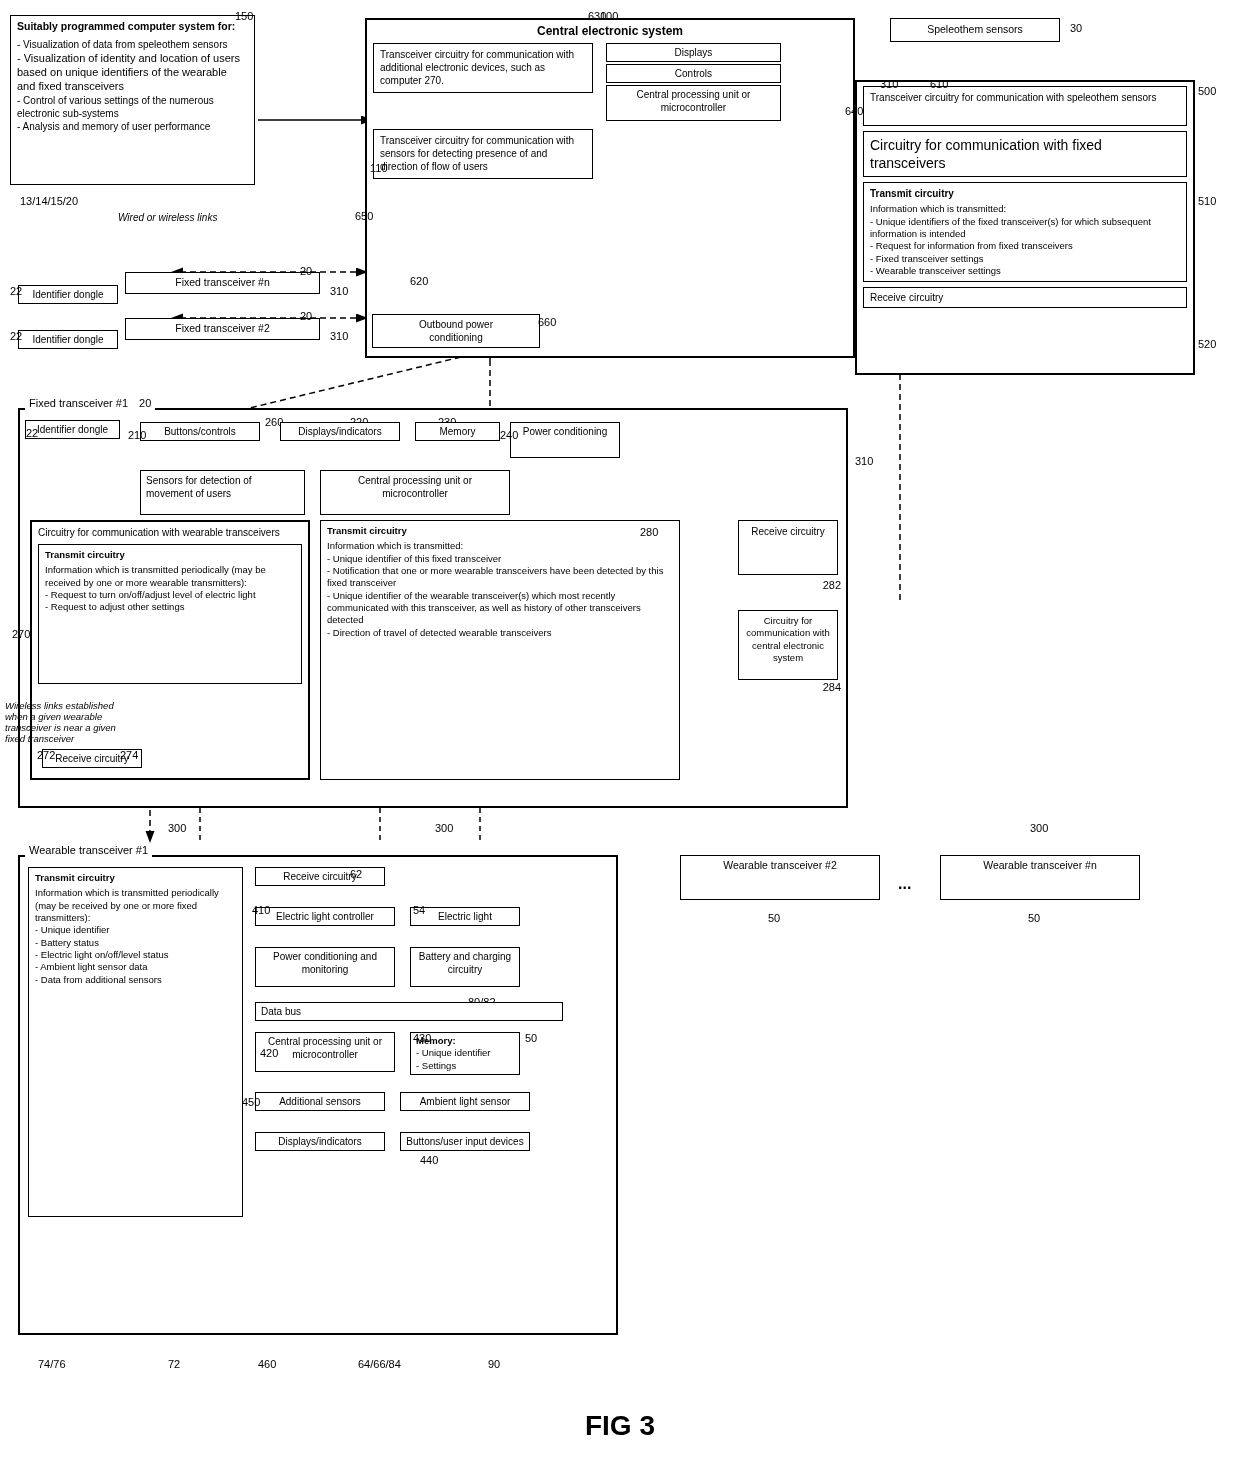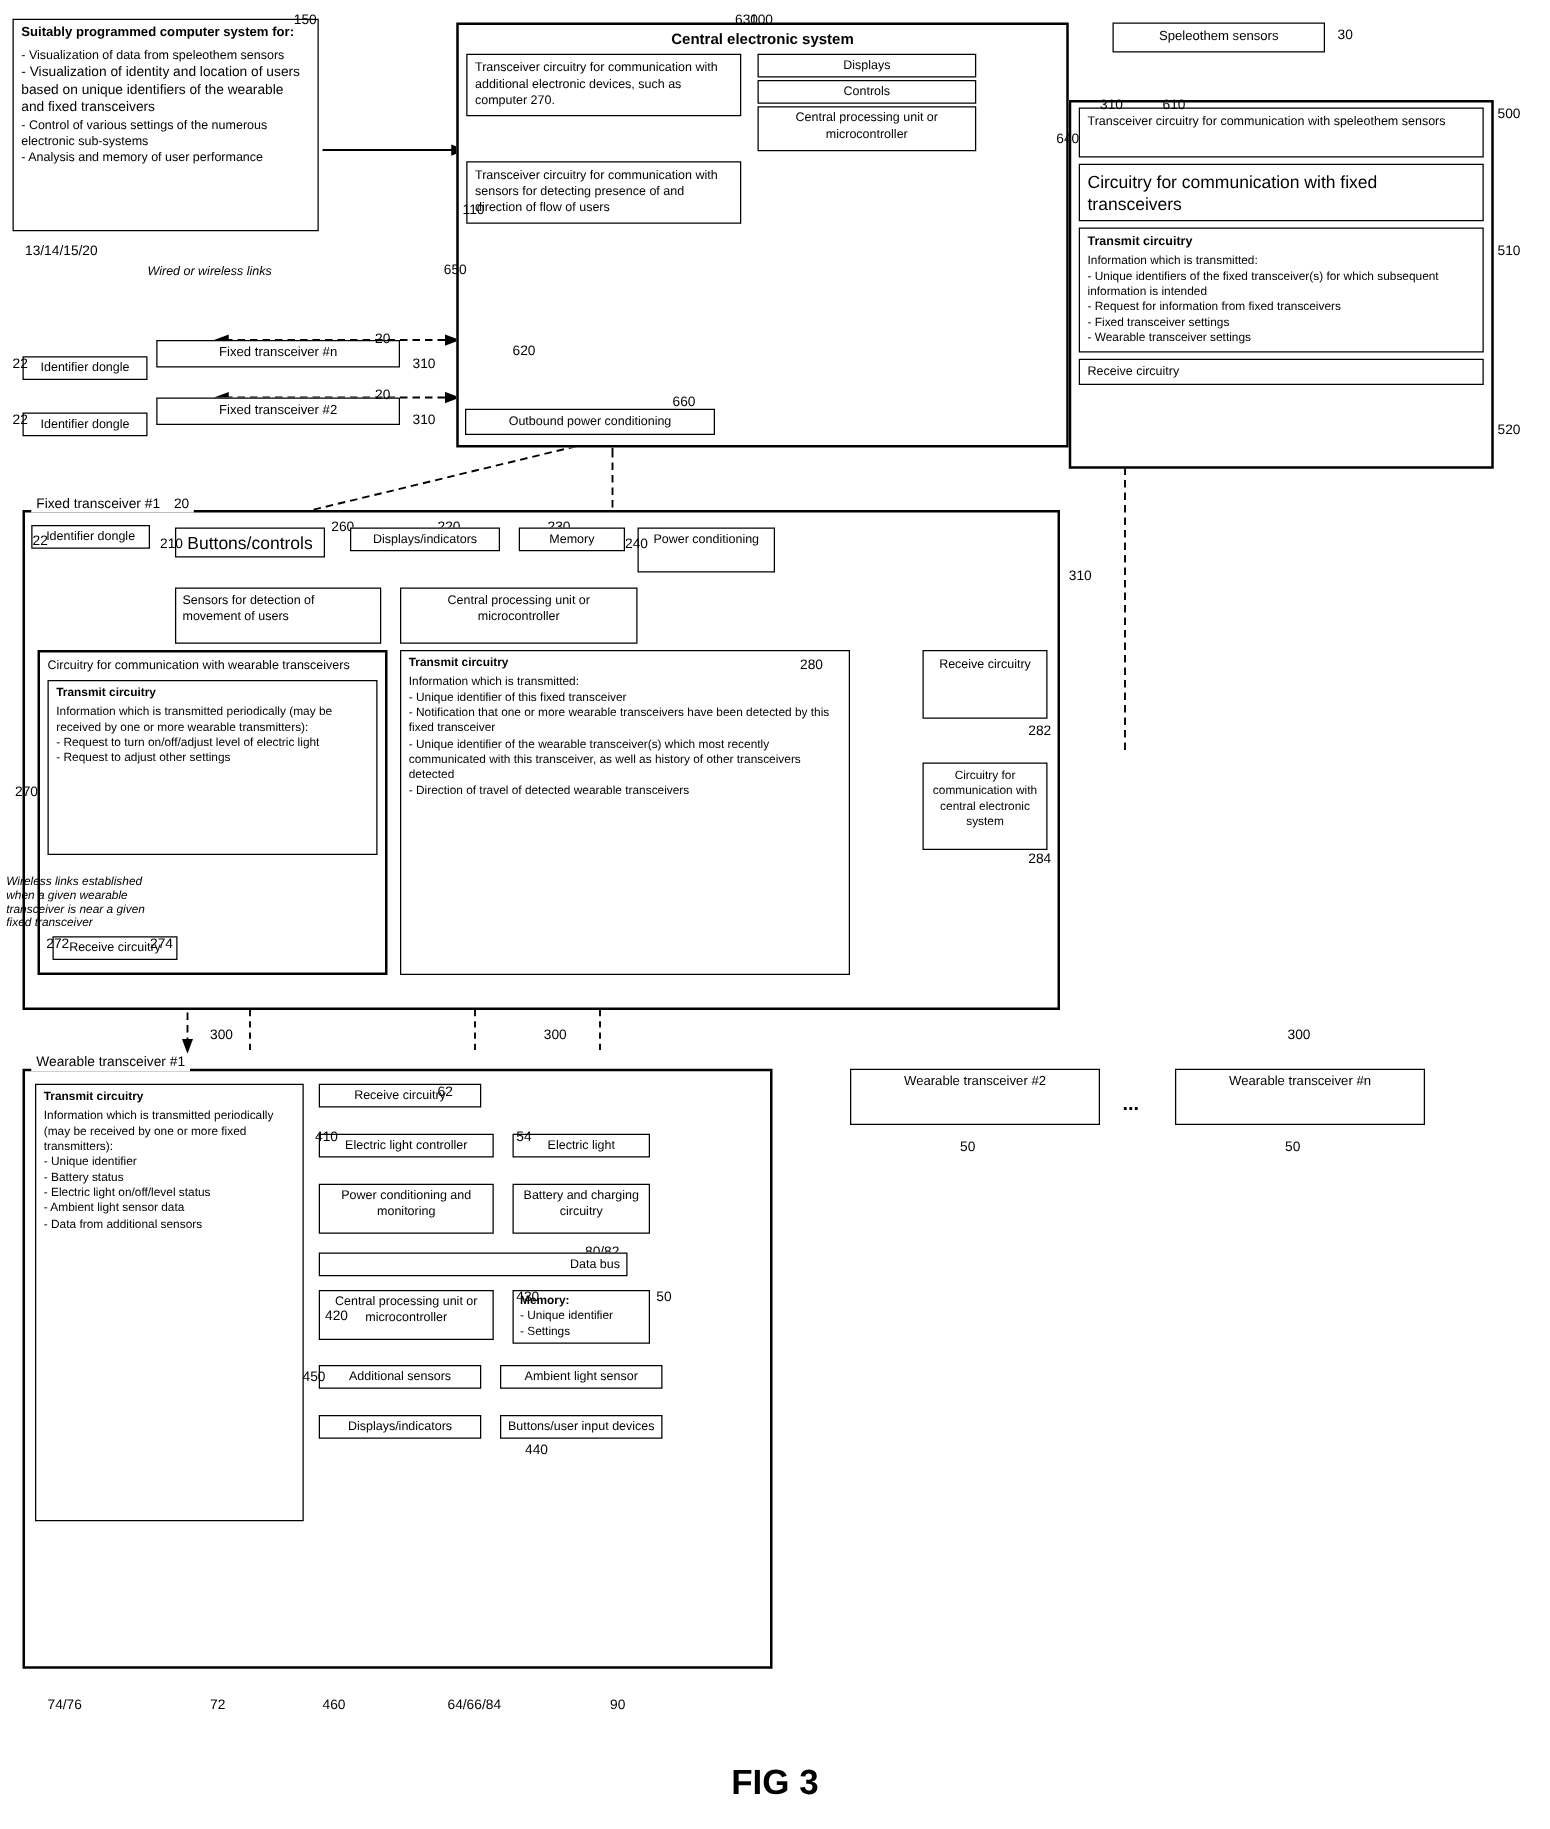--- a/index.html
+++ b/index.html
@@ -129,21 +129,21 @@
         <span>Central processing unit or microcontroller</span>
       </div>
     </div>
     
     
     <div class="box" style="position:relative; left:0; top:8px; width:220px; min-height:50px; display:inline-block; vertical-align:top; font-size:10px; clear:left;">
       <span>Transceiver circuitry for communication with sensors for detecting presence of and direction of flow of users</span>
     </div>
     
     
-    <div class="box" style="position:absolute; left:5px; bottom:8px; width:200px; padding:3px 20px; text-align:center; font-size:10px;">
+    <div class="box" style="position:absolute; left:5px; bottom:8px; width:168px; padding:3px 20px; text-align:center; font-size:10px;">
       <span>Outbound power conditioning</span>
     </div>
   </div>
 
   <span class="label-ref" style="left:600px; top:10px;">100</span>
 
   <div class="box" style="left:890px; top:18px; width:170px; padding:4px 8px; text-align:center;">
     <span>Speleothem sensors</span>
   </div>
   <span class="label-ref" style="left:1070px; top:22px;">30</span>
@@ -223,21 +223,21 @@
 
     <div class="box" style="position:absolute; left:5px; top:10px; width:95px; padding:2px 4px; text-align:center; font-size:10px;">
       <span>Identifier dongle</span>
     </div>
     <span class="label-ref" style="left:6px; top:16px;">22</span>
 
     <span class="label-ref" style="left:245px; top:5px;">260</span>
     <span class="label-ref" style="left:330px; top:5px;">220</span>
     <span class="label-ref" style="left:418px; top:5px;">230</span>
 
-    <div class="box" style="position:absolute; left:120px; top:12px; width:120px; padding:2px 5px; text-align:center; font-size:14px;">
+    <div class="box" style="position:absolute; left:120px; top:12px; width:120px; padding:2px 5px; text-align:center; font-size:10px;">
       <span>Buttons/controls</span>
     </div>
     <span class="label-ref" style="left:108px; top:18px;">210</span>
 
     <div class="box" style="position:absolute; left:260px; top:12px; width:120px; padding:2px 5px; text-align:center; font-size:10px;">
       <span>Displays/indicators</span>
     </div>
 
     <div class="box" style="position:absolute; left:395px; top:12px; width:85px; padding:2px 5px; text-align:center; font-size:10px;">
       <span>Memory</span>
@@ -347,21 +347,21 @@
 
     <div class="box" style="position:absolute; left:235px; top:90px; width:140px; min-height:40px; padding:2px 5px; text-align:center; font-size:10px;">
       <span>Power conditioning and monitoring</span>
     </div>
 
     <div class="box" style="position:absolute; left:390px; top:90px; width:110px; min-height:40px; padding:2px 5px; text-align:center; font-size:10px;">
       <span>Battery and charging circuitry</span>
     </div>
     <span class="label-ref" style="left:448px; top:138px;">80/82</span>
 
-    <div class="box" style="position:absolute; left:235px; top:145px; width:247px; padding:2px 5px; text-align:right; font-size:10px;">
+    <div class="box" style="position:absolute; left:235px; top:145px; width:308px; padding:2px 5px; text-align:left; font-size:10px;">
       <span>Data bus</span>
     </div>
 
     <div class="box" style="position:absolute; left:235px; top:175px; width:140px; min-height:40px; padding:2px 5px; text-align:center; font-size:10px;">
       <span>Central processing unit or microcontroller</span>
     </div>
     <span class="label-ref" style="left:240px; top:189px;">420</span>
 
     <div class="box" style="position:absolute; left:390px; top:175px; width:110px; min-height:40px; padding:2px 5px; font-size:10px;">
       <div style="font-weight:bold; font-size:9.5px;">Memory:</div>

